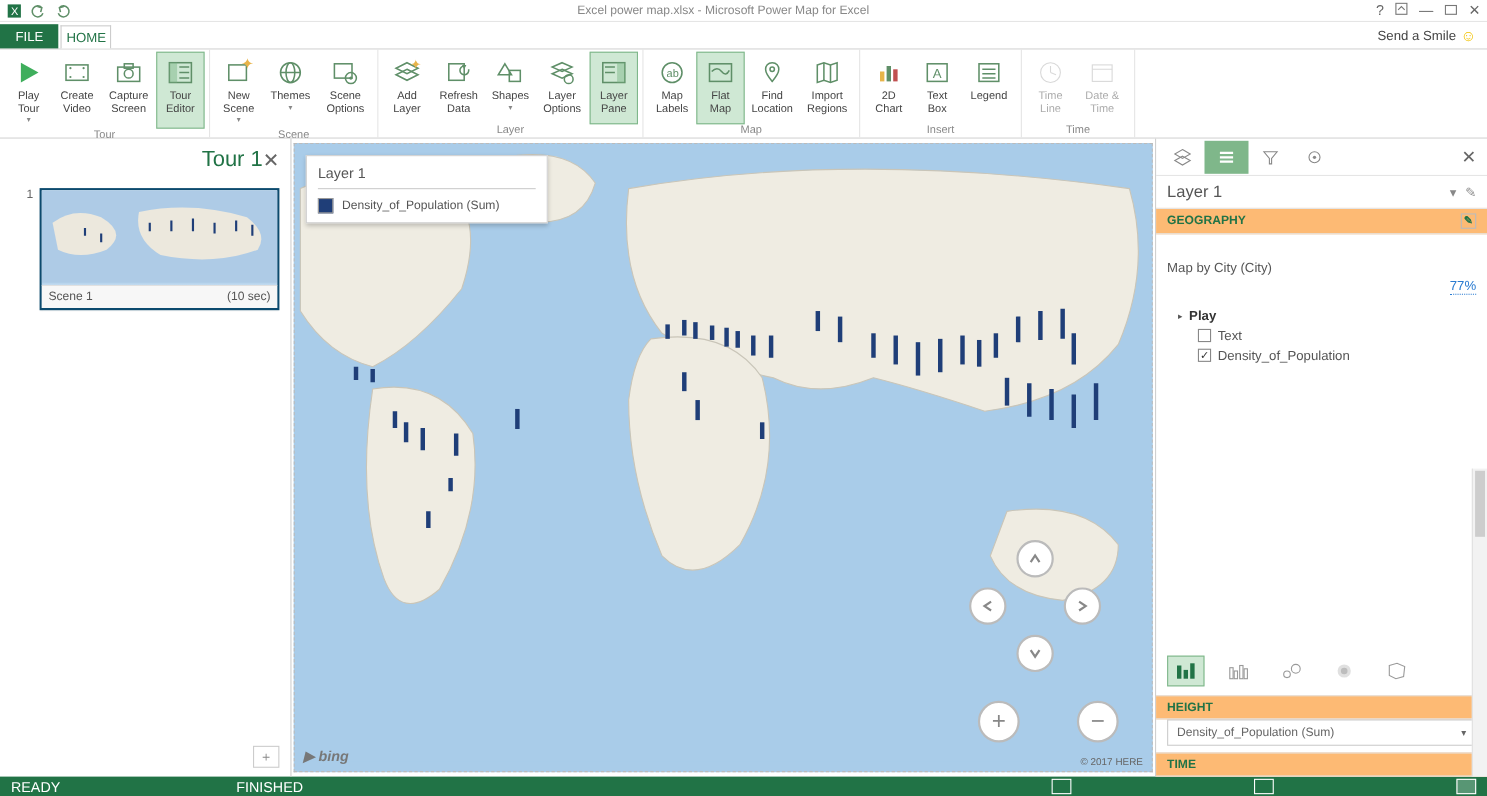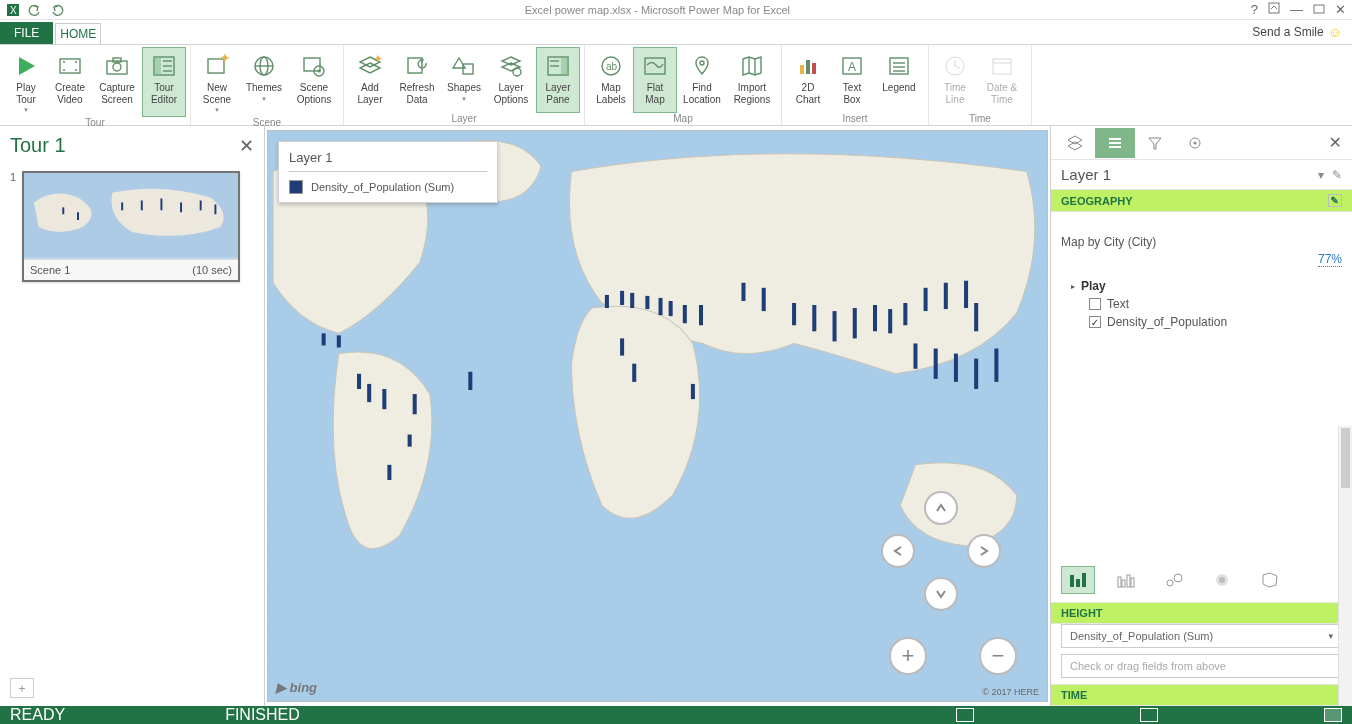--- a/index.html
+++ b/index.html
@@ -27,27 +27,27 @@
   .rbtn { display:flex; flex-direction:column; align-items:center; justify-content:flex-start; width:44px; padding:2px 3px; font-size:10px; line-height:1.15; color:#444; text-align:center; cursor:pointer; border:1px solid transparent; }
   .rbtn.wide { width:50px; }
   .rbtn .ico { height:32px; display:flex; align-items:center; justify-content:center; }
   .rbtn.active { background:#cfe8d4; border-color:#7fb78a; }
   .rbtn.disabled { opacity:.45; cursor:default; }
   .drop-arrow { font-size:7px; color:#888; margin-top:1px; }
 
   
   .main { display:flex; height:calc(724px - 20px - 24px - 82px - 18px); }
   
-  .left-pane { width:265px; border-right:1px solid #d0d0d0; display:flex; flex-direction:column; padding:8px 10px; }
+  .left-pane { width:265px; border-right:1px solid #d0d0d0; display:flex; flex-direction:column; padding:8px 10px;align-items:flex-end; }
   .left-pane .tour-hdr { display:flex; align-items:center; justify-content:space-between; }
   .tour-hdr .tname { color:#217346; font-size:20px; }
   .tour-hdr .close { font-size:18px; color:#666; cursor:pointer; }
   .scene-wrap { display:flex; margin-top:14px; gap:4px; }
   .scene-wrap .num { font-size:11px; color:#666; width:8px; }
-  .scene-card { width:218px; border:2px solid #737373; background:#fff; box-shadow:0 1px 2px rgba(0,0,0,.15); cursor:pointer; }
+  .scene-card { width:218px; border:2px solid #0c4a6e; background:#fff; box-shadow:0 1px 2px rgba(0,0,0,.15); cursor:pointer; }
   .scene-thumb { height:86px; background:linear-gradient(#b9d5ed,#b9d5ed); position:relative; overflow:hidden; }
   .scene-thumb svg { position:absolute; inset:0; }
   .scene-foot { display:flex; justify-content:space-between; padding:4px 6px; font-size:11px; color:#555; background:#f7f7f7; border-top:1px solid #e0e0e0; }
   .add-scene { margin-top:auto; width:24px; height:20px; border:1px solid #ccc; display:flex; align-items:center; justify-content:center; color:#888; font-size:12px; cursor:pointer; }
 
   
   .map-pane { flex:1; position:relative; border:1px dashed #bbb; margin:4px 2px; background:#a9cce9; overflow:hidden; }
   .map-pane svg.world { position:absolute; inset:0; }
   .legend-box { position:absolute; top:10px; left:10px; width:220px; background:#fff; border:1px solid #d0d0d0; box-shadow:0 2px 4px rgba(0,0,0,.2); padding:8px 10px; }
   .legend-box .ltitle { font-size:13px; color:#555; border-bottom:1px solid #ccc; padding-bottom:6px; margin-bottom:8px; }
@@ -63,36 +63,36 @@
 
   
   .right-pane { width:302px; border-left:1px solid #d0d0d0; display:flex; flex-direction:column; font-size:12px; color:#555; position:relative; }
   .rp-tabs { display:flex; align-items:center; height:34px; border-bottom:1px solid #e5e5e5; padding:0 4px; gap:0; }
   .rp-tab { width:40px; height:30px; display:flex; align-items:center; justify-content:center; color:#888; cursor:pointer; }
   .rp-tab.active { background:#7fb78a; color:#fff; }
   .rp-tabs .sp { flex:1; }
   .rp-tabs .close { font-size:16px; color:#666; cursor:pointer; padding:0 6px;}
   .rp-layer { display:flex; align-items:center; justify-content:space-between; padding:6px 10px; font-size:15px; color:#555; }
   .rp-layer .tools { display:flex; gap:8px; color:#888; font-size:12px; }
-  .rp-section-hdr { background:#bef264; padding:4px 10px; font-weight:bold; font-size:11px; color:#217346; border-top:1px solid #e5e5e5; border-bottom:1px solid #e5e5e5; display:flex; justify-content:space-between; align-items:center;}
+  .rp-section-hdr { background:#fdba74; padding:4px 10px; font-weight:bold; font-size:11px; color:#217346; border-top:1px solid #e5e5e5; border-bottom:1px solid #e5e5e5; display:flex; justify-content:space-between; align-items:center;}
   .rp-row { padding:4px 10px; display:flex; justify-content:space-between; align-items:center; }
   .rp-row .pct { color:#2a7bd0; border-bottom:1px dotted #2a7bd0;margin-top:36px; }
   .rp-tree { padding:6px 10px 10px 20px; }
   .rp-tree .node { display:flex; align-items:center; gap:6px; padding:2px 0;}
   .rp-tree .caret { font-size:8px; color:#555; }
   .rp-tree .chk { width:12px; height:12px; border:1px solid #888; display:inline-flex; align-items:center; justify-content:center; font-size:10px; color:#333;}
   .viz-row { display:flex; gap:14px; padding:8px 10px; }
   .viz-btn { width:34px; height:28px; display:flex; align-items:center; justify-content:center; border:1px solid transparent; cursor:pointer; color:#999;}
   .viz-btn.active { background:#cfe8d4; border-color:#7fb78a; color:#217346;}
   .field-box { margin:0 10px 6px 10px; border:1px solid #ccc; padding:5px 8px; font-size:11px; color:#666; display:flex; justify-content:space-between; align-items:center;}
   .rp-scroll { position:absolute; right:0; top:300px; bottom:0; width:14px; background:#f2f2f2; border-left:1px solid #e0e0e0;}
   .rp-scroll .thumb { position:absolute; left:2px; right:2px; top:2px; height:60px; background:#cdcdcd;}
 
   
-  .status { height:18px; background:#217346; color:#fff; display:flex; align-items:center; font-size:16px; padding:0 10px; gap:160px; }
+  .status { height:18px; background:#217346; color:#fff; display:flex; align-items:center; font-size:13px; padding:0 10px; gap:160px; }
   .status .sp { flex:1; }
   .status .sicon { width:18px; height:14px; border:1px solid #fff; margin-left:6px; }
   .status .sicon.active { background:rgba(255,255,255,.25); }
 
   
   .sicon-stroke { stroke:#5f8f68; stroke-width:1.4; fill:none; }
   .sicon-fill { fill:#5f8f68; }
 </style>
 </head>
 <body>
@@ -645,23 +645,20 @@
     </div>
 
     <div class="rp-section-hdr">
         <span>HEIGHT</span>
       </div>
     <div class="field-box">
       <span>Density_of_Population (Sum)</span>
       <span style="font-size:9px;">▾</span>
     </div>
 
-    <div class="field-box" style="color:#aaa;">
-      <span>Check or drag fields from above</span>
-    </div>
 
     <div class="rp-section-hdr">
         <span>TIME</span>
       </div>
 
     <div class="rp-scroll">
         <div class="thumb"></div>
       </div>
   </div>
 </div>

